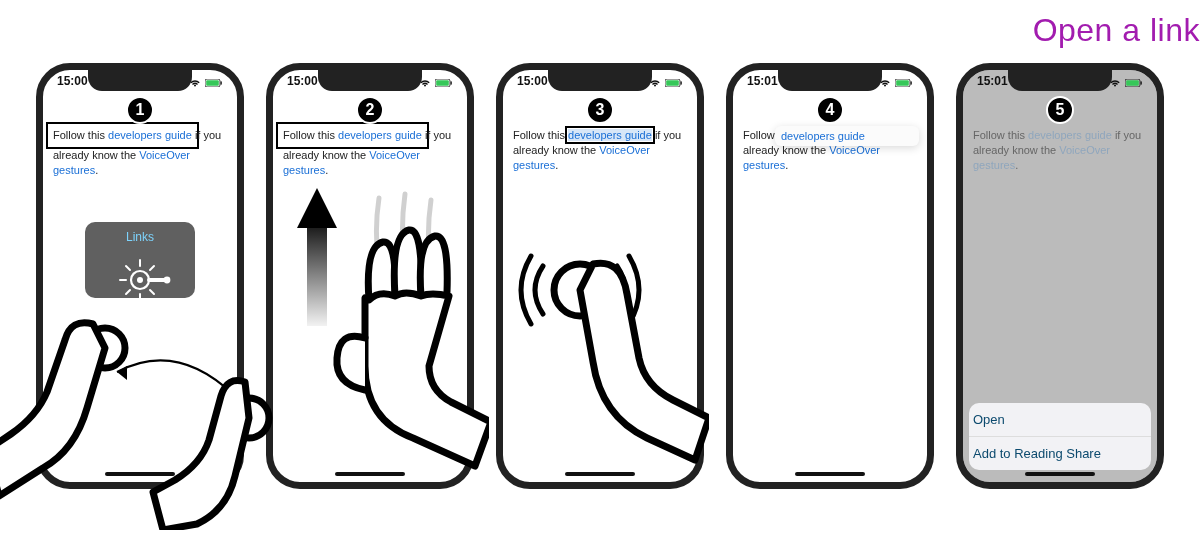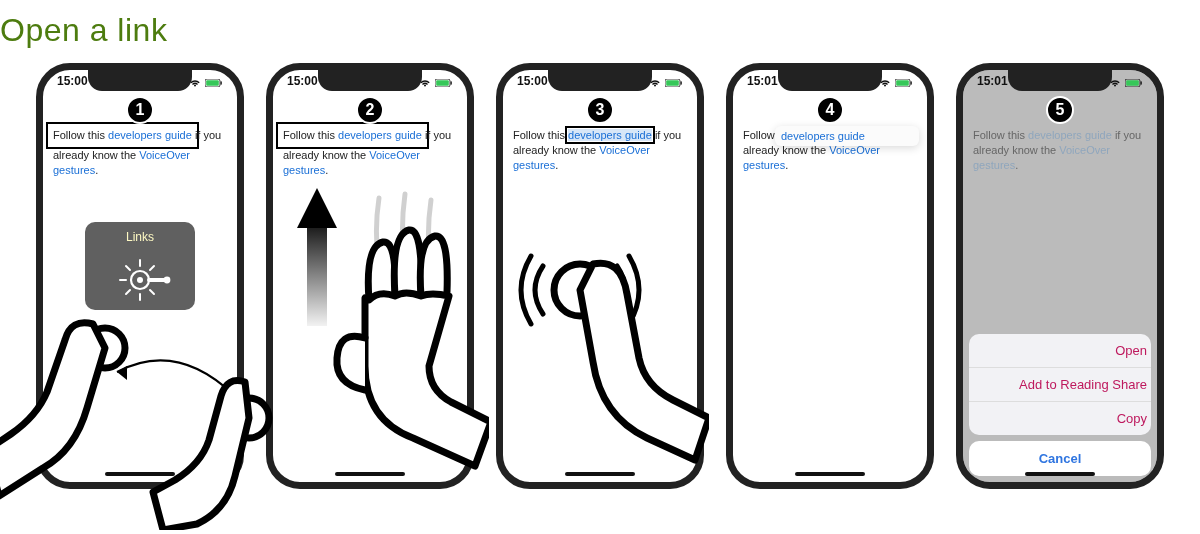--- a/index.html
+++ b/index.html
@@ -7,26 +7,26 @@
     margin: 0;
     padding: 0;
     width: 1200px;
     height: 534px;
     background: #fff;
     font-family: -apple-system, "Helvetica Neue", Arial, sans-serif;
     position: relative;
     overflow: hidden;
   }
   .title {
-    text-align: left;
+    text-align: right;
     font-size: 32px;
     font-weight: 400;
     margin: 12px 0 14px 0;
     letter-spacing: 0.5px;
-    color: #4d7c0f;
+    color: #a21caf;
   }
   .row {
     display: flex;
     justify-content: center;
     gap: 22px;
     padding: 0 10px;
   }
   
   .phone {
     position: relative;
@@ -134,24 +134,24 @@
   .content.dimmed { color: #666; }
   .content.dimmed .link { color: #8fa6bd; }
 
   
   .rotor {
     position: absolute;
     top: 152px;
     left: 50%;
     transform: translateX(-50%);
     width: 110px;
-    height: 88px;
+    height: 76px;
     background: #606060;
     border-radius: 10px;
-    color: #fef9c3;
+    color: #7dd3fc;
     text-align: center;
     padding: 8px 6px;
     font-size: 12px;
   }
   .rotor .label { margin-bottom: 4px; font-weight: 500; }
   .rotor svg { display: block; margin: 0 auto; }
 
   
   .dim-overlay {
     position: absolute;
@@ -166,24 +166,24 @@
     bottom: 6px;
     z-index: 3;
   }
   .sheet-group {
     background: #f2f2f5;
     border-radius: 10px;
     overflow: hidden;
     margin-bottom: 6px;
   }
   .sheet-item {
-    text-align: right;
+    text-align: left;
     padding: 9px 4px;
     font-size: 13px;
-    color: #be185d;
+    color: #0c4a6e;
     border-top: 1px solid #ddd;
   }
   .sheet-item:first-child { border-top: none; }
   .sheet-url {
     text-align: center;
     padding: 8px 4px;
     font-size: 9.5px;
     color: #777;
     line-height: 1.2;
     border: 2px solid #000;
@@ -495,21 +495,19 @@
       </div>
       <div class="step-badge">5</div>
       <div class="content dimmed" style="z-index:3">
         <span>Follow this </span><span class="link">developers guide</span>
         <span> if you already know the </span><span class="link">VoiceOver gestures</span><span>.</span>
       </div>
       <div class="action-sheet">
         <div class="sheet-group">
           <div class="sheet-item">Open</div>
           <div class="sheet-item">Add to Reading Share</div>
-          <div class="sheet-item">Copy</div>
         </div>
-        <div class="sheet-cancel">Cancel</div>
       </div>
       <div class="home-indicator"></div>
     </div>
   </div>
 
 </div>
 
 </body></html>

